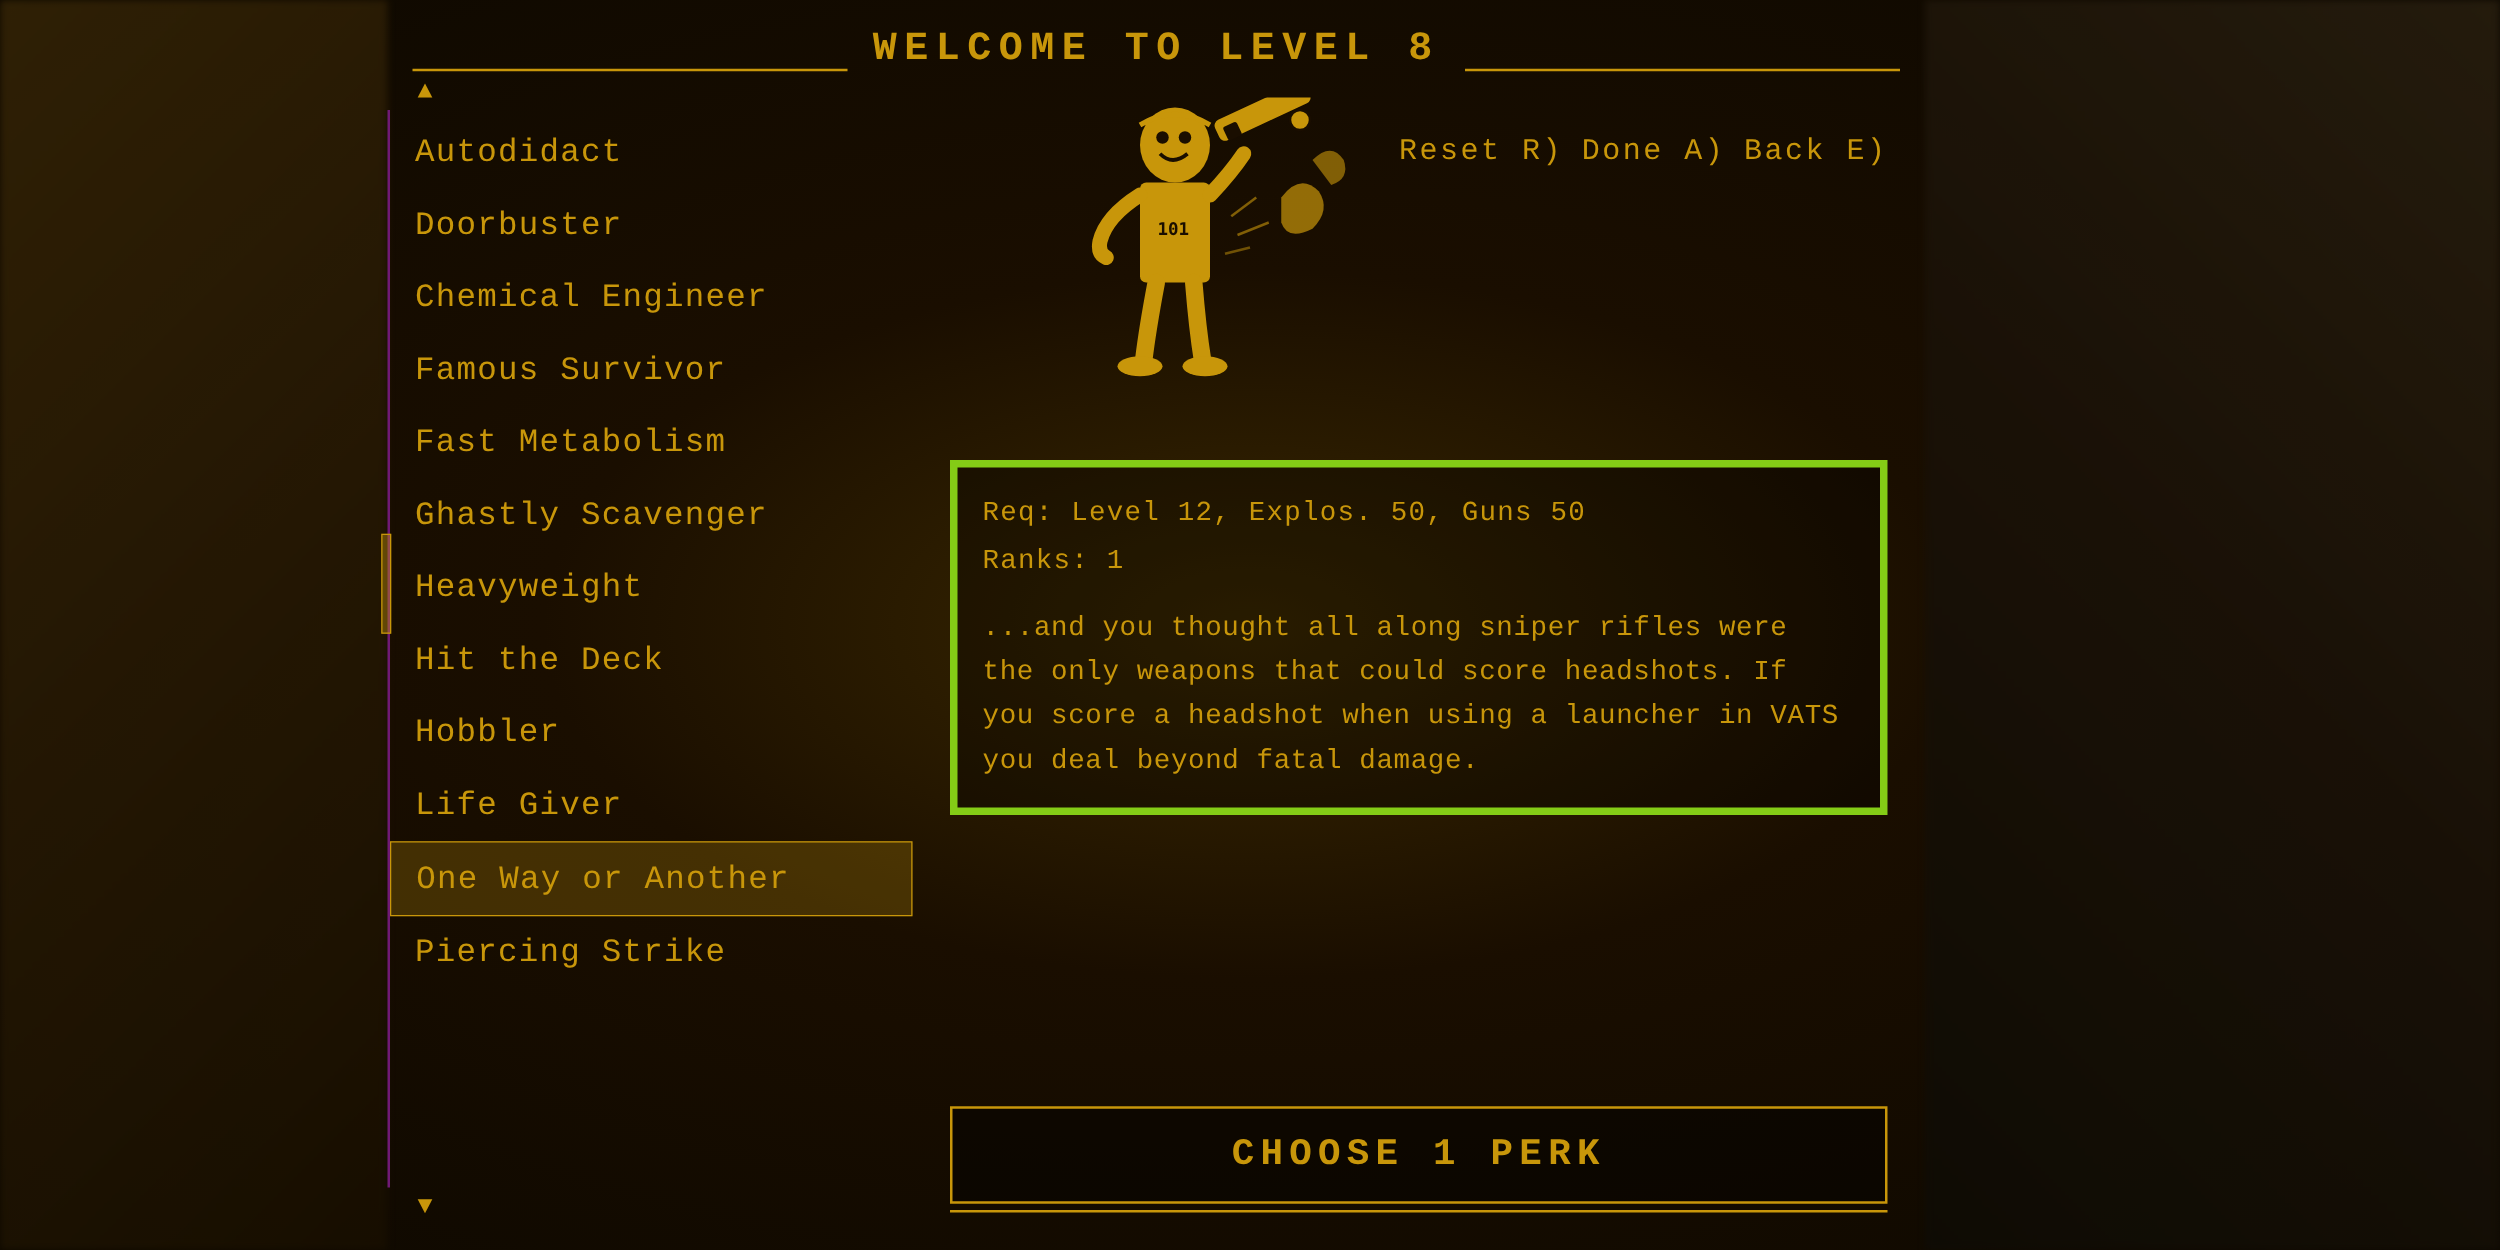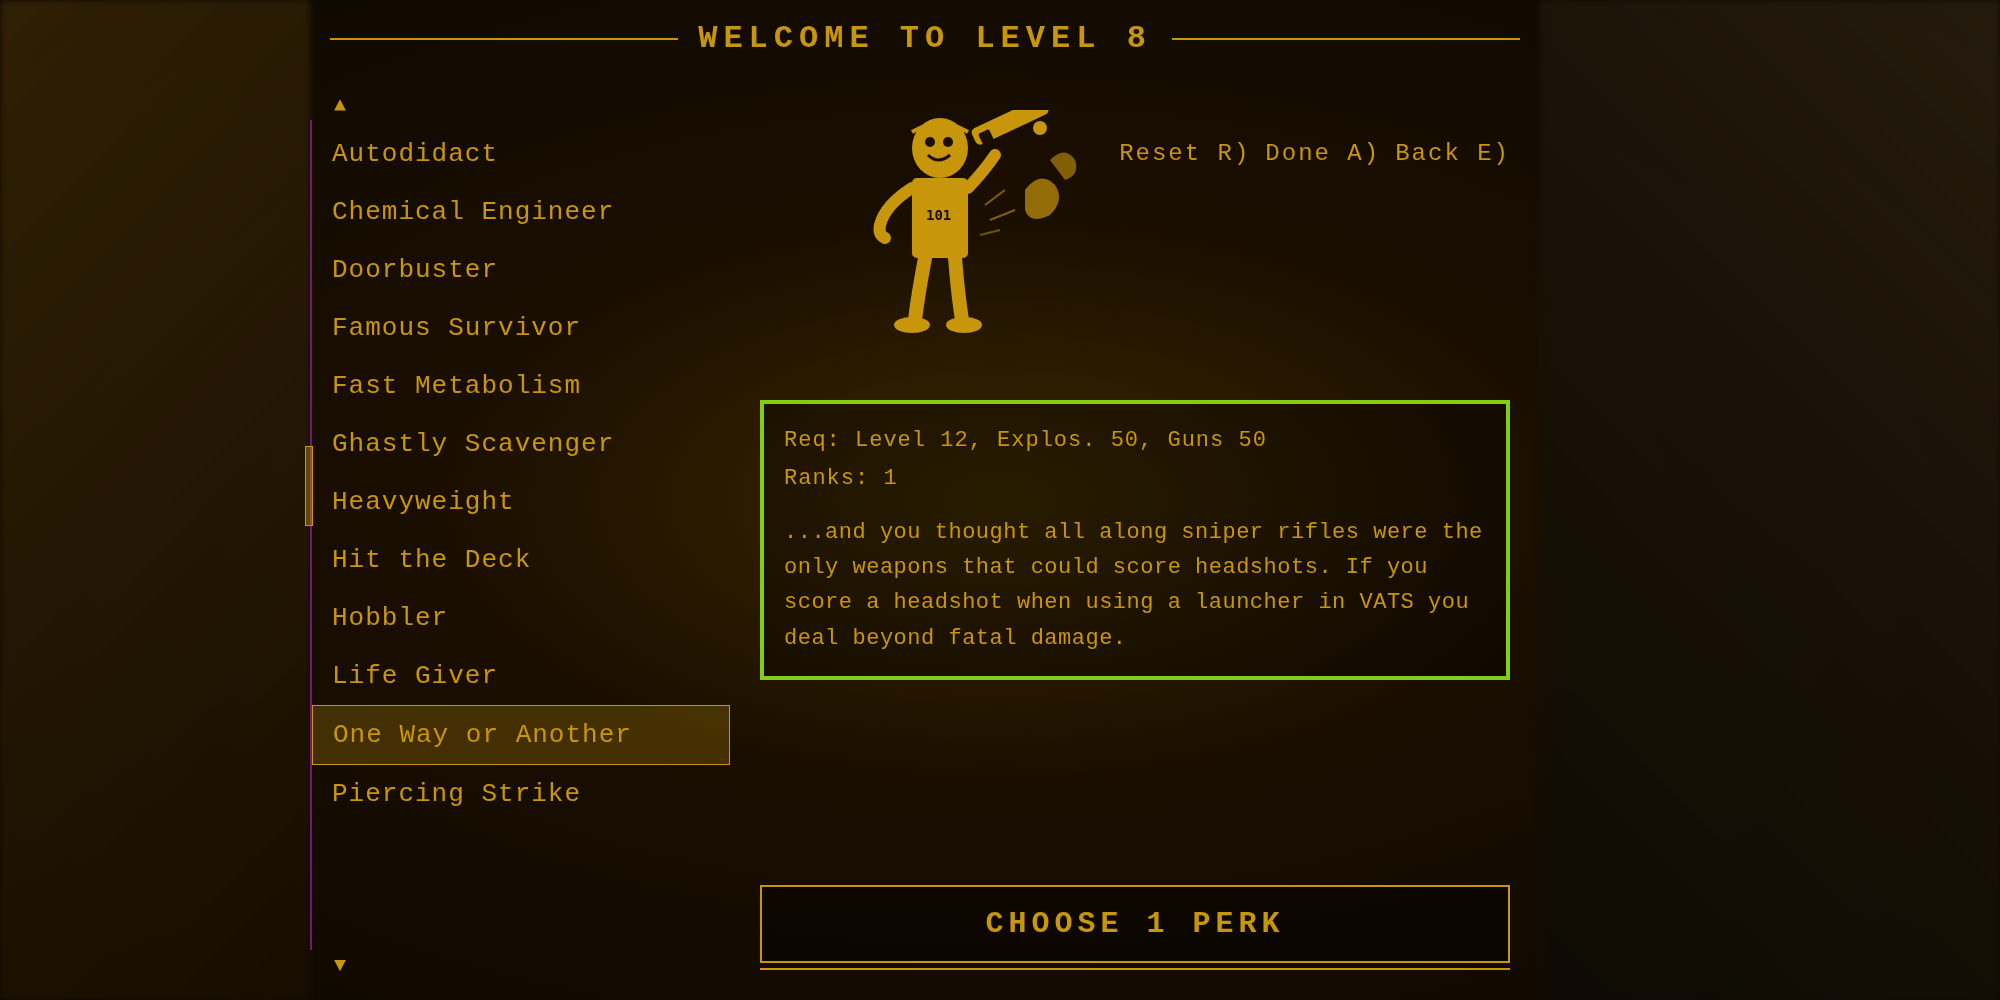--- a/index.html
+++ b/index.html
@@ -54,23 +54,23 @@
       width: 1230px;
       height: 960px;
       z-index: 2;
       display: flex;
       flex-direction: column;
     }
 
     
     .title-bar {
       display: flex;
-      align-items: center;
+      align-items: flex-end;
       justify-content: center;
-      margin-bottom: 33px;
+      margin-bottom: 1px;
       padding: 0 20px;
     }
 
     .title-line {
       flex: 1;
       height: 2px;
       background: #c8960a;
     }
 
     .title-text {
@@ -170,21 +170,21 @@
 
     .control-item {
       color: #c8960a;
       font-size: 24px;
       font-family: 'Courier New', monospace;
       letter-spacing: 2px;
     }
 
     
     .info-box {
-      border: 4px solid #84cc16;
+      border: 6px solid #84cc16;
       padding: 20px;
       margin-bottom: 20px;
       background: rgba(0,0,0,0.3);
     }
 
     .info-text {
       color: #c8960a;
       font-size: 22px;
       font-family: 'Courier New', monospace;
       line-height: 1.5;
@@ -255,22 +255,22 @@
   </div>
 
   <div class="content-area">
 
     <div class="perk-list-container">
       <div class="scroll-arrow">▲</div>
       <div class="perk-list">
 
         <div class="scroll-indicator"></div>
       <div class="perk-item">Autodidact</div>
+          <div class="perk-item">Doorbuster</div>
           <div class="perk-item">Chemical Engineer</div>
-          <div class="perk-item">Doorbuster</div>
           <div class="perk-item">Famous Survivor</div>
           <div class="perk-item">Fast Metabolism</div>
           <div class="perk-item">Ghastly Scavenger</div>
           <div class="perk-item">Heavyweight</div>
           <div class="perk-item">Hit the Deck</div>
           <div class="perk-item">Hobbler</div>
           <div class="perk-item">Life Giver</div>
           <div class="perk-item selected">One Way or Another</div>
           <div class="perk-item">Piercing Strike</div>
         </div>

